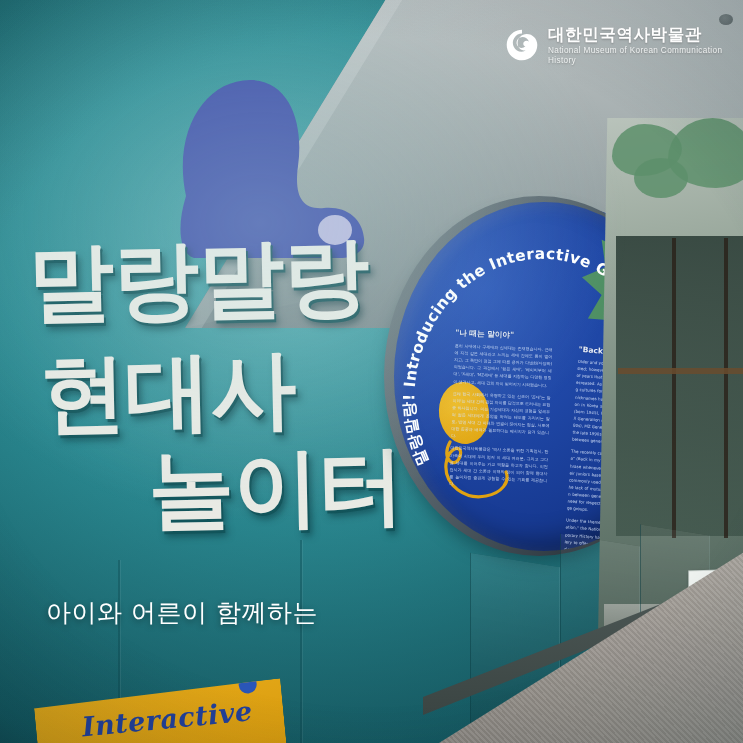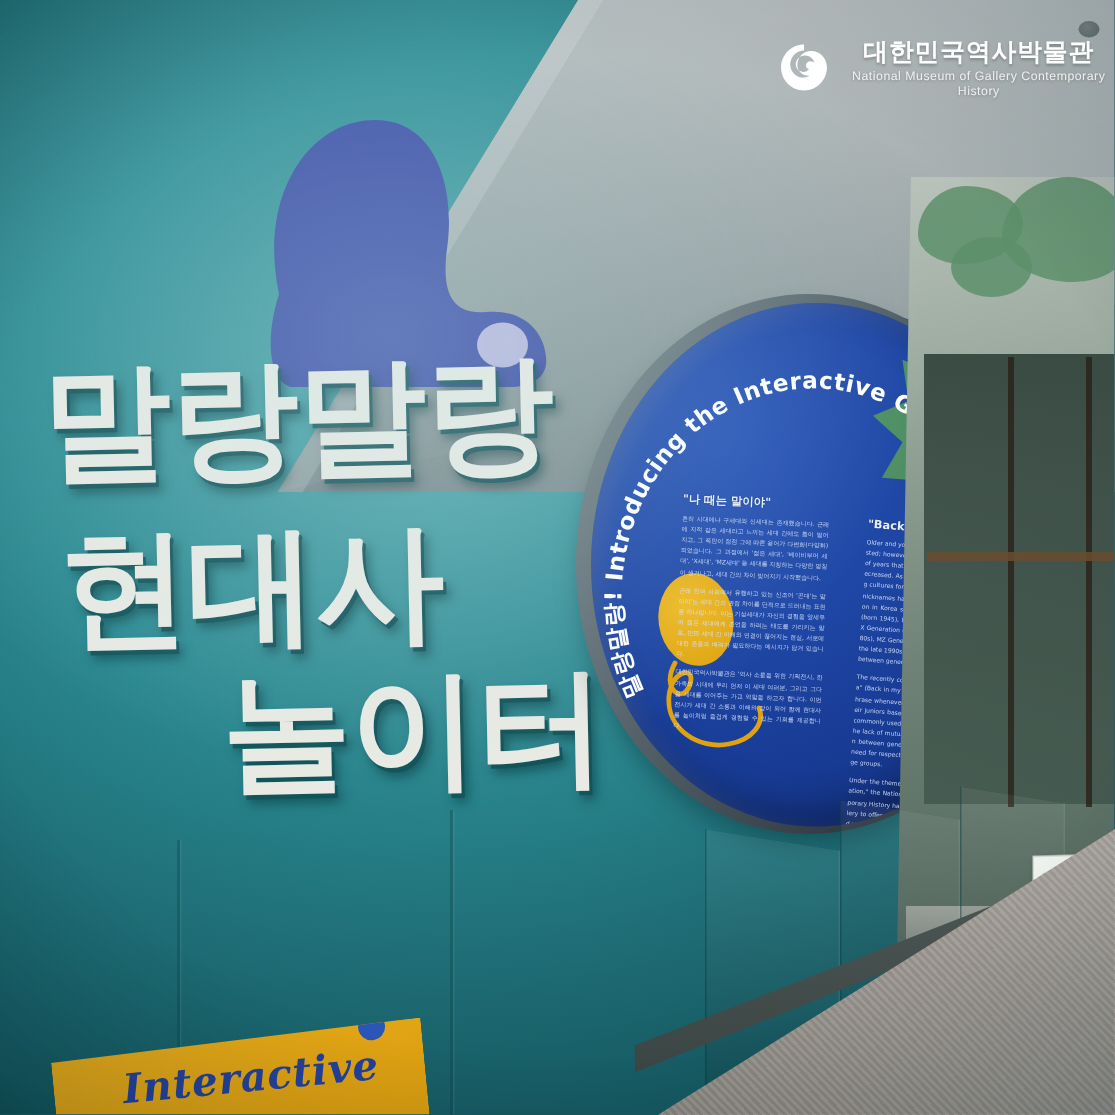--- a/index.html
+++ b/index.html
@@ -271,22 +271,22 @@
   .gs1 { margin-top: 14px; }
   .gs2 { margin-top: 4px; }
   .gs-dot {
     position: absolute; right: 24px; top: -6px;
     width: 18px; height: 18px; border-radius: 50%;
     background: #2a56b8;
   }
 
   
   .logo {
-    position: absolute; left: 519px; top: 26px;
-    display: flex; align-items: center; gap: 9px; text-align: center;
+    position: absolute; left: 505px; top: 26px;
+    display: flex; align-items: center; gap: 9px;
   }
   .logo-mark { width: 34px; height: 34px; flex: 0 0 34px; }
   .logo-text { line-height: 1.12; }
   .logo-ko {
     color: #fdfdfd; font-size: 16.5px; font-weight: 700;
     letter-spacing: .6px;
     font-family: "DejaVu Sans", "Liberation Sans", sans-serif;
     text-shadow: 0 1px 2px rgba(0,0,0,.25);
   }
   .logo-en {
@@ -432,20 +432,21 @@
                C38,12.8 32.6,7 25.6,7 C19.6,7 14.8,11.8 14.8,17.8 C14.8,22.6 18.7,26.5 23.5,26.5
                C27.1,26.5 30,23.6 30,20 C30,17.3 27.8,15.1 25.1,15.1 C23.1,15.1 21.5,16.7 21.5,18.7
                C21.5,20.1 22.6,21.2 24,21.2
                C22.2,23.6 18.9,24.2 16.4,22.6 C13.5,20.7 12.7,16.8 14.6,13.9
                C16.8,10.5 21.4,9.6 24.8,11.8 C28.7,14.3 29.8,19.6 27.3,23.5
                C24.5,27.9 18.5,29.2 14.1,26.4 C9.2,23.2 7.7,16.6 10.9,11.7
                C13.0,8.4 16.4,6.6 20,6.6 Z" fill="#ffffff"></path>
     </svg>
     <div class="logo-text">
       <div class="logo-ko">대한민국역사박물관</div>
-      <div class="logo-en">National Museum of Gallery Contemporary History</div>
+      <div class="logo-en">National Museum of Korean Communication History</div>
     </div>
   </div>
 
   <div class="caption">
+    <div class="caption-sub">아이와 어른이 함께하는</div>
   </div>
 
 </div>
 
 </body></html>

